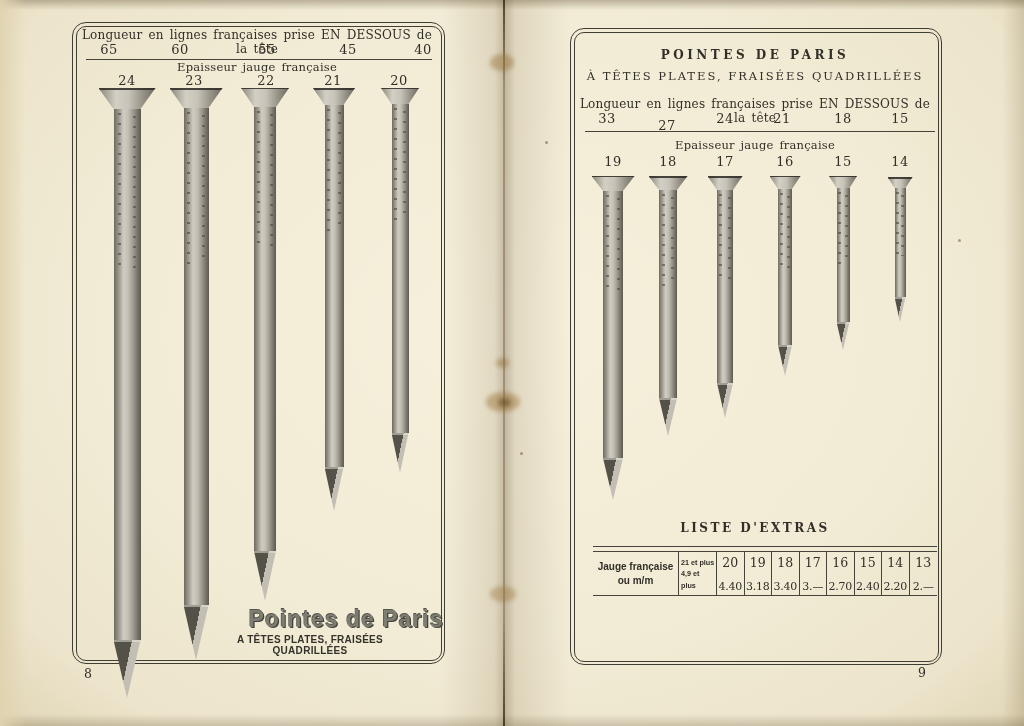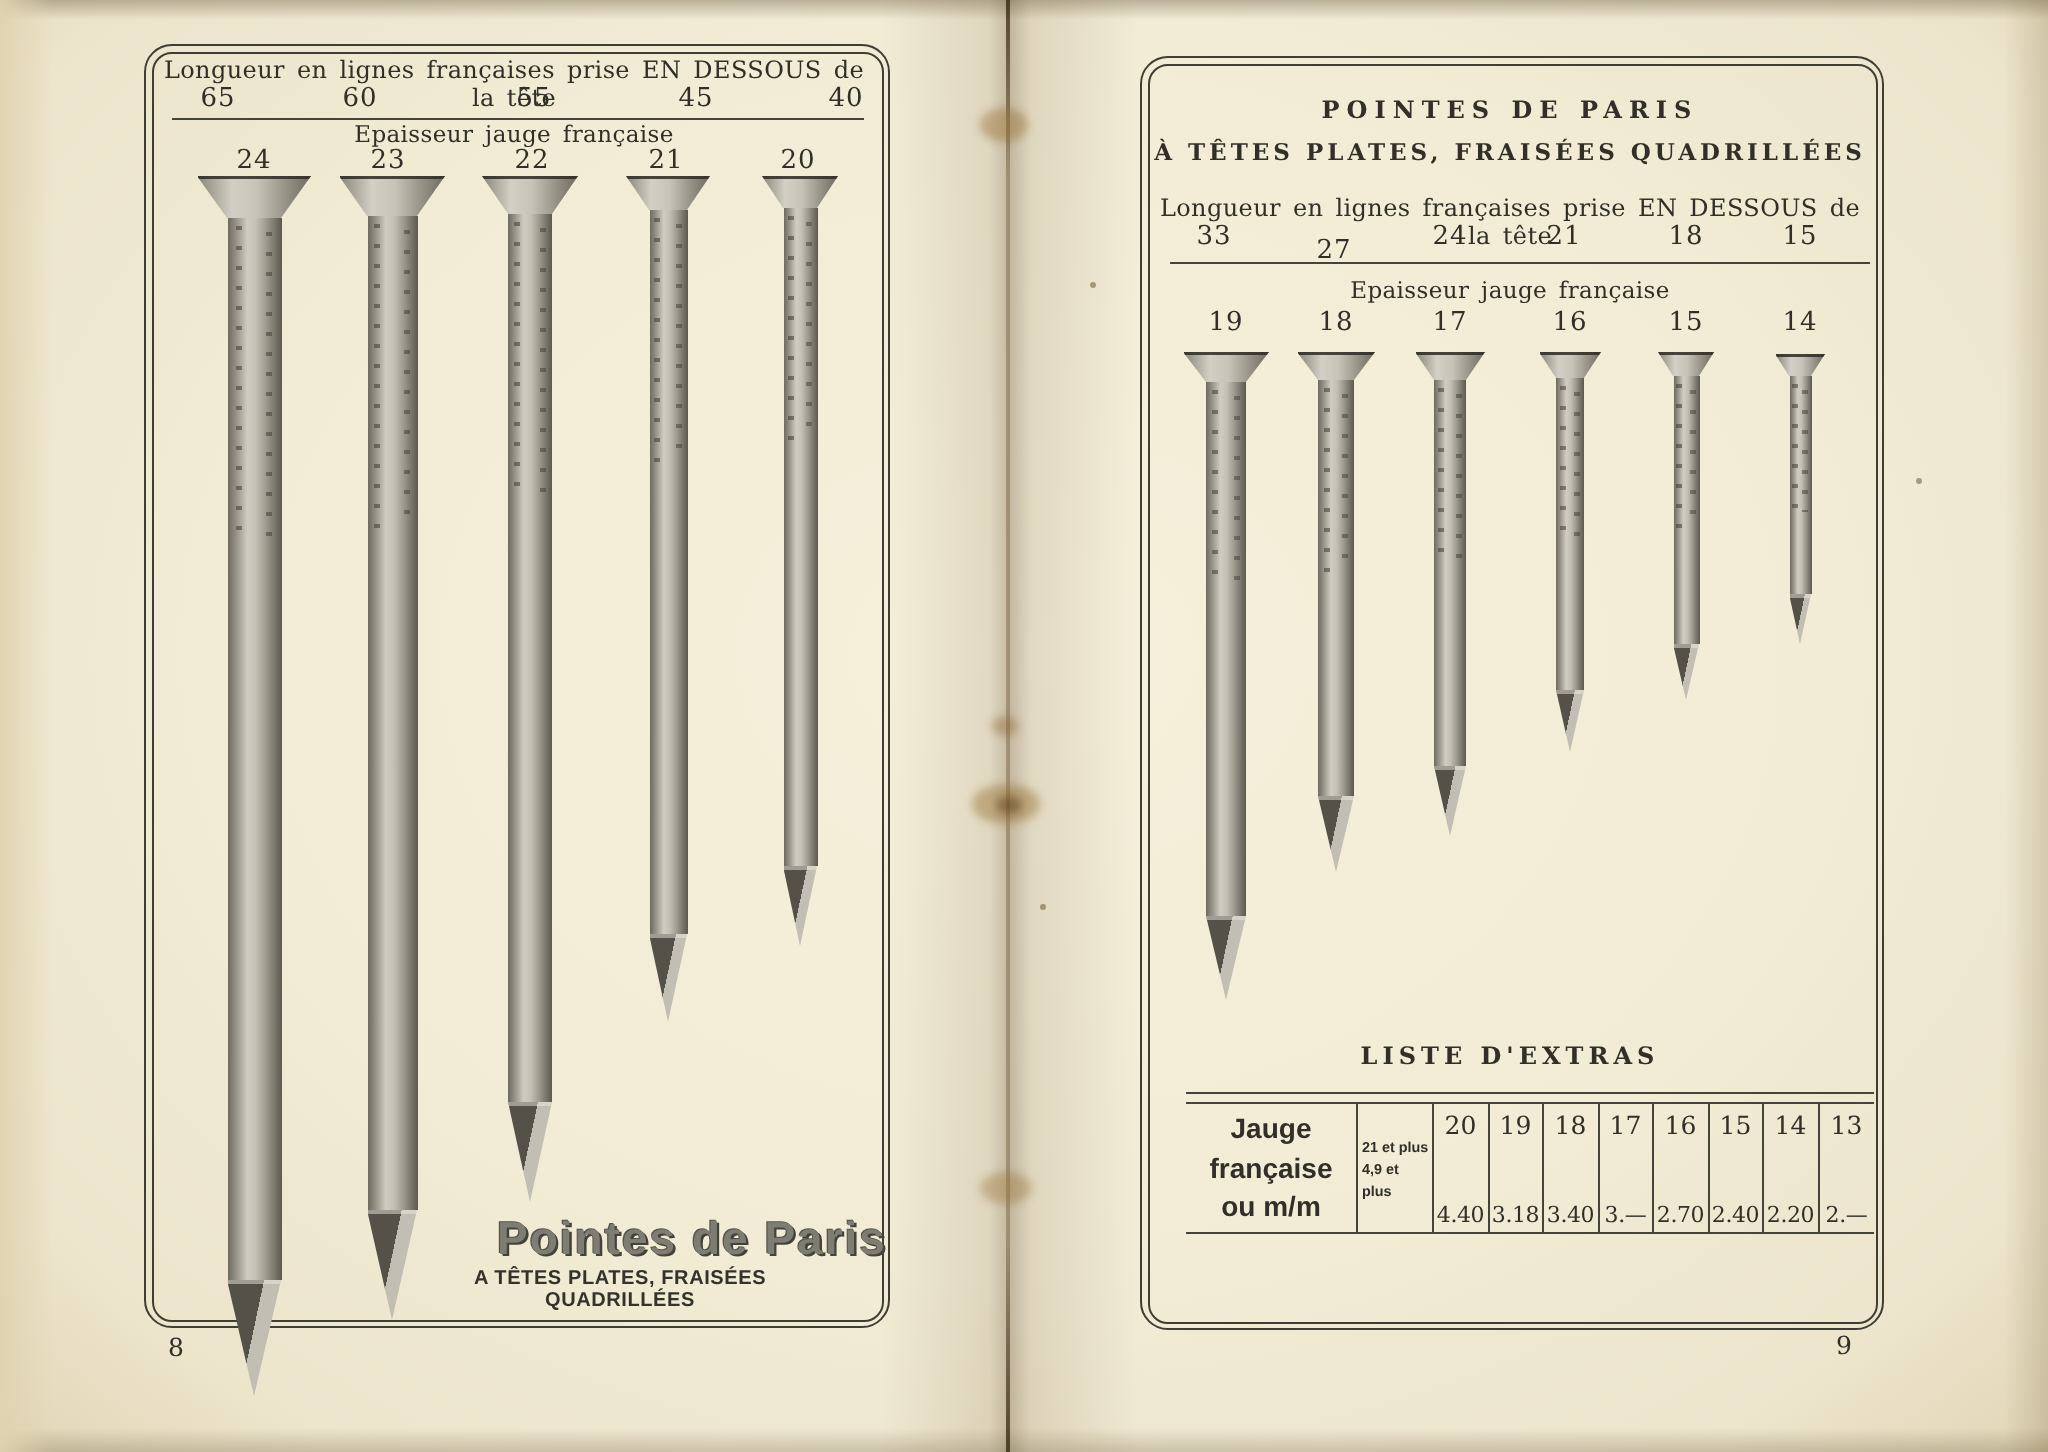--- a/index.html
+++ b/index.html
@@ -28,37 +28,37 @@
   
   .frame{position:absolute;border:1.4px solid #3f3e35;border-radius:14px;}
   .frame::before{content:"";position:absolute;inset:2.5px;border:1px solid #3f3e35;border-radius:10px;}
 
   .caption{position:absolute;text-align:center;font-size:12px;line-height:1.2;letter-spacing:.2px;word-spacing:2px;}
   .rule{position:absolute;height:1px;background:#45443a;}
   .num{position:absolute;transform:translateX(-50%);font-size:13px;letter-spacing:.5px;text-align:right;}
   .pagenum{position:absolute;font-size:12.5px;}
 
   .rp-title{position:absolute;text-align:center;font-weight:bold;font-size:12px;letter-spacing:3.5px;}
-  .rp-sub{position:absolute;text-align:center;font-weight:bold;font-size:11.5px;letter-spacing:2px;}
+  .rp-sub{position:absolute;text-align:center;font-weight:normal;font-size:11.5px;letter-spacing:2px;}
 
   .footer-title{position:absolute;text-align:center;
     font-family:"Liberation Sans","DejaVu Sans",sans-serif;font-weight:bold;font-size:23px;letter-spacing:1px;
     color:#7d7d73;text-shadow:1.2px 1.2px 0 #43433a, -0.6px -0.6px 0 #55554c;}
   .footer-sub{position:absolute;text-align:center;
     font-family:"Liberation Sans","DejaVu Sans",sans-serif;font-weight:bold;font-size:10px;letter-spacing:.3px;color:#33322b;}
 
   
   .xtable{position:absolute;left:593px;top:546px;width:344px;}
   .dblrule{height:4px;border-top:1.2px solid #45443a;border-bottom:1px solid #45443a;}
   .xgrid{display:grid;grid-template-columns:86px 38px repeat(8,27.5px);}
   .midrule{height:1px;background:#45443a;}
   .tc{border-right:1px solid #45443a;display:flex;flex-direction:column;align-items:center;justify-content:space-between;
       padding:3px 0 2px;min-height:38px;}
   .xgrid .tc:last-child{border-right:none;}
-  .jlabel{justify-content:center;font-family:"Liberation Sans",sans-serif;font-weight:bold;font-size:14px;line-height:1.4;text-align:center;}
+  .jlabel{justify-content:center;font-family:"Liberation Sans",sans-serif;font-weight:bold;font-size:10px;line-height:1.4;text-align:center;}
   .bhdr{justify-content:center;align-items:flex-start;padding-left:2px;font-family:"Liberation Sans",sans-serif;font-weight:bold;font-size:7.2px;line-height:1.55;}
   .gnum{font-size:12.5px;}
   .xval{font-size:11px;letter-spacing:-.2px;}
   .bc{border-right:1px solid #45443a;display:flex;align-items:center;justify-content:center;height:50px;font-size:13px;}
   .xgrid .bc:last-child{border-right:none;}
   .bc-unit{flex-direction:column;align-items:flex-start;justify-content:center;font-size:11px;line-height:1.15;padding-left:2px;}
 
   
   .nail{position:absolute;}
   .nhead{background:

